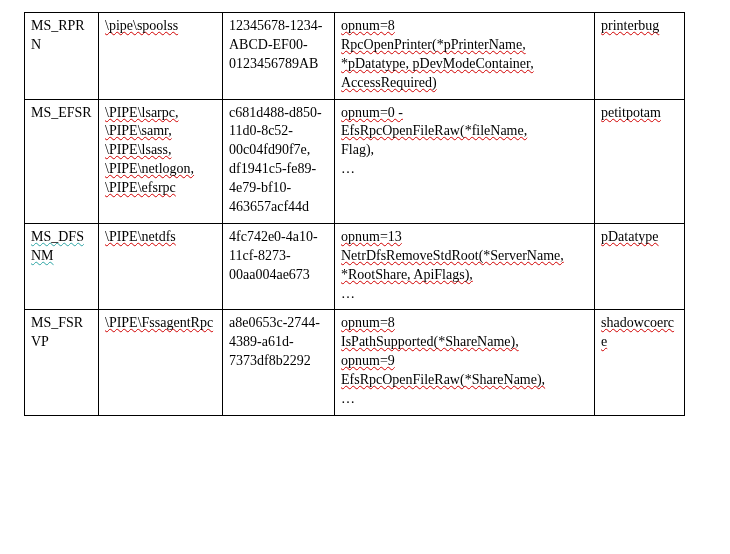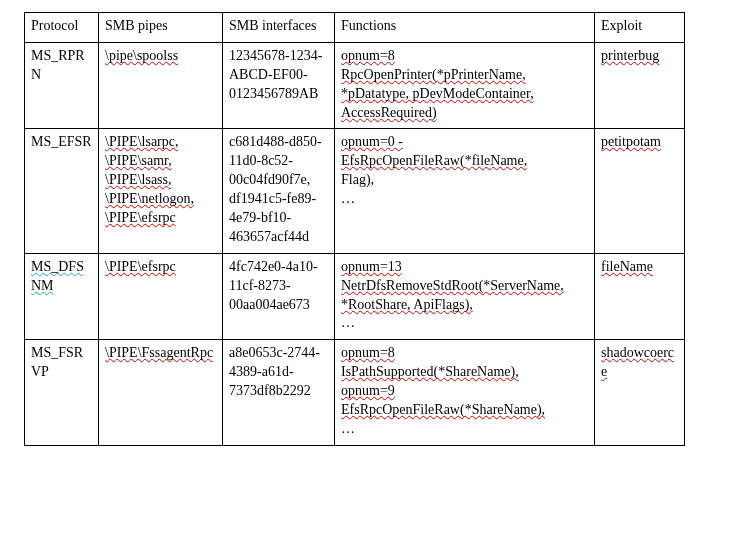--- a/index.html
+++ b/index.html
@@ -60,27 +60,20 @@
   <table>
     <colgroup>
       <col class="protocol">
         <col class="pipes">
         <col class="ifaces">
         <col class="funcs">
         <col class="exploit">
     </colgroup>
 
     <tbody>
-        <tr>
-      <th>Protocol</th>
-      <th>SMB pipes</th>
-      <th>SMB interfaces</th>
-      <th>Functions</th>
-      <th>Exploit</th>
-    </tr>
 
     <tr>
       <td>MS_RPRN</td>
       <td><span class="sq-red">\pipe\spoolss</span></td>
       <td>12345678-1234-ABCD-EF00-0123456789AB</td>
       <td>
         <span class="sq-red">opnum=8</span><br>
         <span class="sq-red">RpcOpenPrinter(*pPrinterName,</span><br>
         <span class="sq-red"> *pDatatype, pDevModeContainer,</span><br>
         <span class="sq-red">AccessRequired)</span>
@@ -96,28 +89,28 @@
         <span class="sq-red">opnum=0 -</span><br>
         <span class="sq-red">EfsRpcOpenFileRaw(*fileName,</span><br>
         <span>Flag),</span><br>
         <span>…</span>
       </td>
       <td><span class="sq-red">petitpotam</span></td>
     </tr>
 
     <tr>
       <td><span class="sq-teal">MS_DFSNM</span></td>
-      <td><span class="sq-red">\PIPE\efsrpc</span></td>
+      <td><span class="sq-red">\PIPE\netdfs</span></td>
       <td>4fc742e0-4a10-11cf-8273-00aa004ae673</td>
       <td>
         <span class="sq-red">opnum=13</span><br>
         <span class="sq-red">NetrDfsRemoveStdRoot(*ServerName, *RootShare, ApiFlags),</span><br>
         <span>…</span>
       </td>
-      <td><span class="sq-red">fileName</span></td>
+      <td><span class="sq-red">pDatatype</span></td>
     </tr>
 
     <tr>
       <td>MS_FSRVP</td>
       <td><span class="sq-red">\PIPE\FssagentRpc</span></td>
       <td>a8e0653c-2744-4389-a61d-7373df8b2292</td>
       <td>
         <span class="sq-red">opnum=8</span><br>
         <span class="sq-red">IsPathSupported(*ShareName),</span><br>
         <span class="sq-red">opnum=9</span><br>

